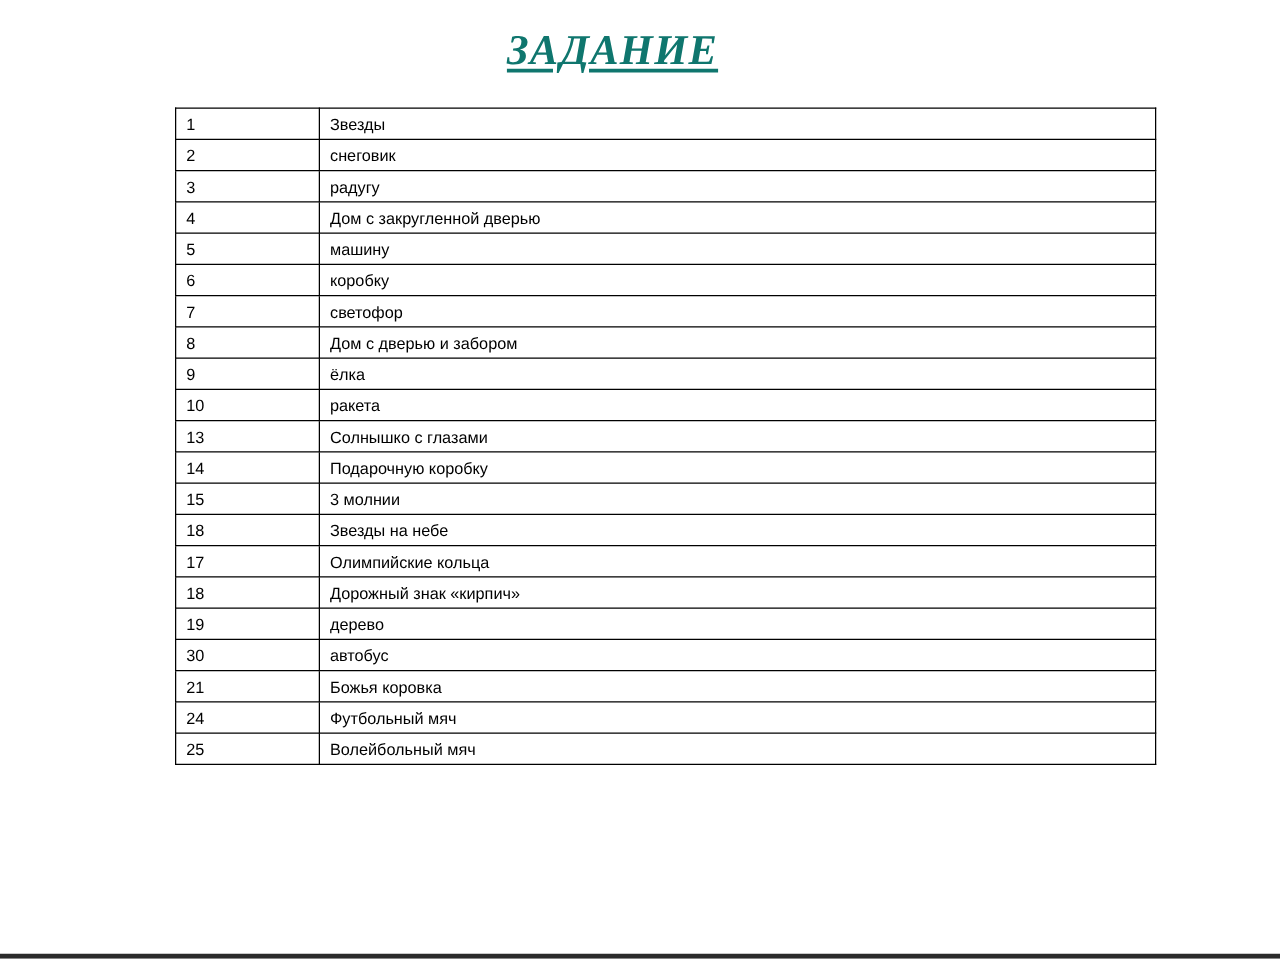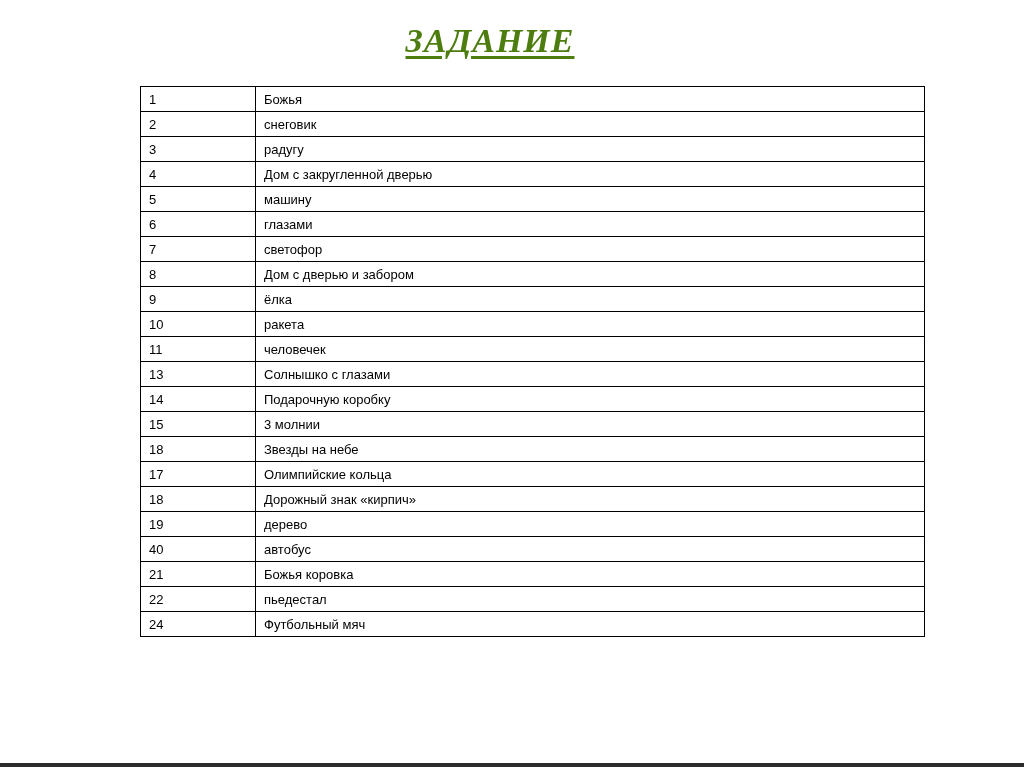--- a/index.html
+++ b/index.html
@@ -20,21 +20,21 @@
     position: absolute;
     top: 22px;
     left: 0;
     width: 980px;
     text-align: center;
     font-family: "Liberation Serif", serif;
     font-style: italic;
     font-weight: bold;
     font-size: 34px;
     letter-spacing: 1px;
-    color: #4d7c0f;
+    color: #0f766e;
     text-decoration: underline;
     text-underline-offset: 4px;
   }
   table.task-table {
     position: absolute;
     top: 86px;
     left: 140px;
     width: 785px;
     border-collapse: collapse;
     table-layout: fixed;
@@ -63,61 +63,57 @@
 </style>
 </head>
 <body>
 
 <div class="slide">
   <div class="title">ЗАДАНИЕ</div>
   <table class="task-table">
     <tbody id="task-tbody">
         <tr>
           <td class="num">1</td>
-          <td class="task">Божья</td>
+          <td class="task">Звезды</td>
         </tr>
         <tr>
           <td class="num">2</td>
           <td class="task">снеговик</td>
         </tr>
         <tr>
           <td class="num">3</td>
           <td class="task">радугу</td>
         </tr>
         <tr>
           <td class="num">4</td>
           <td class="task">Дом с закругленной дверью</td>
         </tr>
         <tr>
           <td class="num">5</td>
           <td class="task">машину</td>
         </tr>
         <tr>
           <td class="num">6</td>
-          <td class="task">глазами</td>
+          <td class="task">коробку</td>
         </tr>
         <tr>
           <td class="num">7</td>
           <td class="task">светофор</td>
         </tr>
         <tr>
           <td class="num">8</td>
           <td class="task">Дом с дверью и забором</td>
         </tr>
         <tr>
           <td class="num">9</td>
           <td class="task">ёлка</td>
         </tr>
         <tr>
           <td class="num">10</td>
           <td class="task">ракета</td>
-        </tr>
-        <tr>
-          <td class="num">11</td>
-          <td class="task">человечек</td>
         </tr>
         <tr>
           <td class="num">13</td>
           <td class="task">Солнышко с глазами</td>
         </tr>
         <tr>
           <td class="num">14</td>
           <td class="task">Подарочную коробку</td>
         </tr>
         <tr>
@@ -134,31 +130,31 @@
         </tr>
         <tr>
           <td class="num">18</td>
           <td class="task">Дорожный знак «кирпич»</td>
         </tr>
         <tr>
           <td class="num">19</td>
           <td class="task">дерево</td>
         </tr>
         <tr>
-          <td class="num">40</td>
+          <td class="num">30</td>
           <td class="task">автобус</td>
         </tr>
         <tr>
           <td class="num">21</td>
           <td class="task">Божья коровка</td>
         </tr>
         <tr>
-          <td class="num">22</td>
-          <td class="task">пьедестал</td>
+          <td class="num">24</td>
+          <td class="task">Футбольный мяч</td>
         </tr>
         <tr>
-          <td class="num">24</td>
-          <td class="task">Футбольный мяч</td>
+          <td class="num">25</td>
+          <td class="task">Волейбольный мяч</td>
         </tr>
       </tbody>
   </table>
   <div class="bottom-bar"></div>
 </div>
 
 </body></html>

